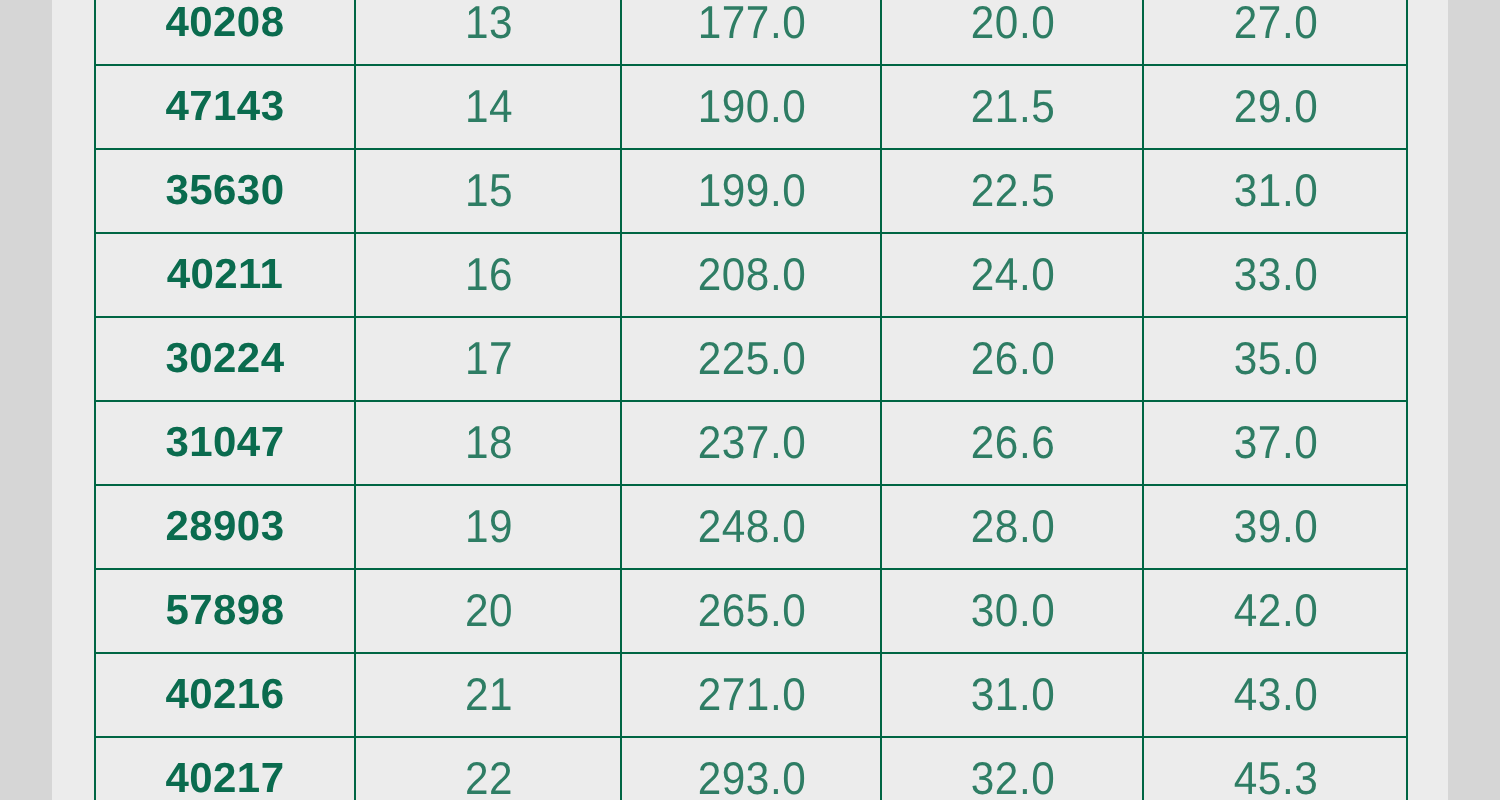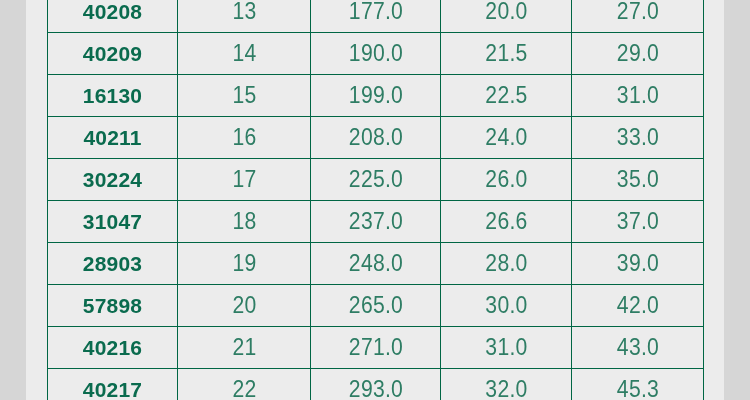--- a/index.html
+++ b/index.html
@@ -115,28 +115,28 @@
       </colgroup>
       <tbody id="table-body">
           <tr>
             <td class="cell-id">40208</td>
             <td class="cell-num">13</td>
             <td class="cell-num">177.0</td>
             <td class="cell-num">20.0</td>
             <td class="cell-num">27.0</td>
           </tr>
           <tr>
-            <td class="cell-id">40209</td>
+            <td class="cell-id">47143</td>
             <td class="cell-num">14</td>
             <td class="cell-num">190.0</td>
             <td class="cell-num">21.5</td>
             <td class="cell-num">29.0</td>
           </tr>
           <tr>
-            <td class="cell-id">16130</td>
+            <td class="cell-id">35630</td>
             <td class="cell-num">15</td>
             <td class="cell-num">199.0</td>
             <td class="cell-num">22.5</td>
             <td class="cell-num">31.0</td>
           </tr>
           <tr>
             <td class="cell-id">40211</td>
             <td class="cell-num">16</td>
             <td class="cell-num">208.0</td>
             <td class="cell-num">24.0</td>

